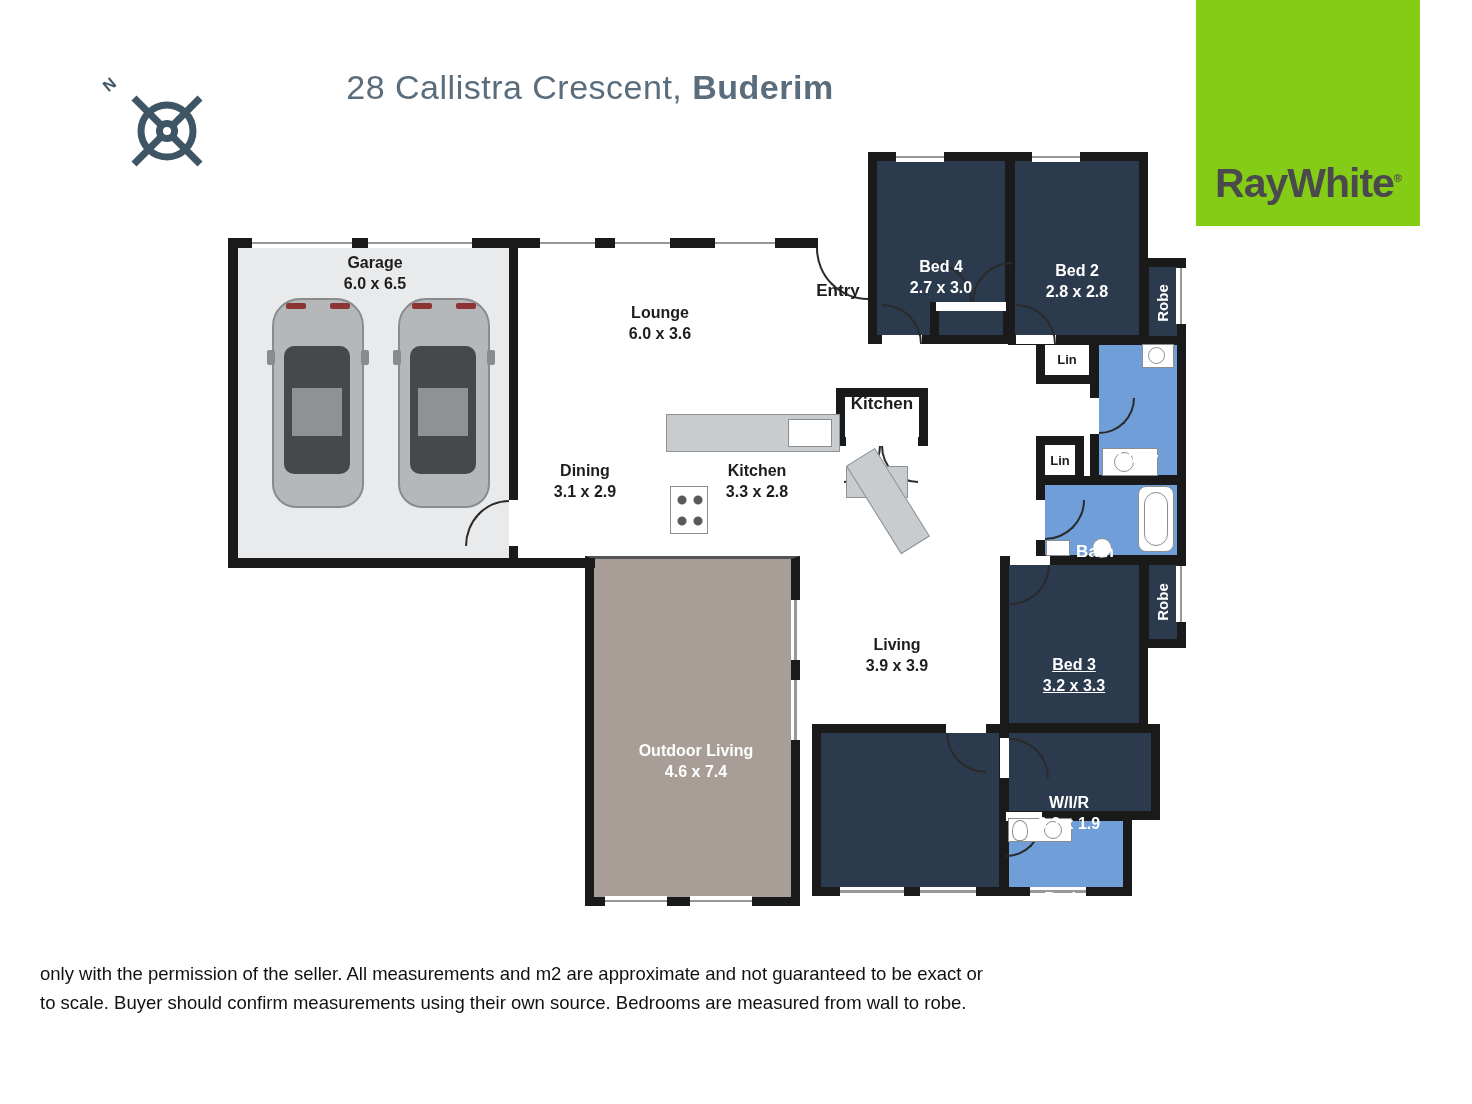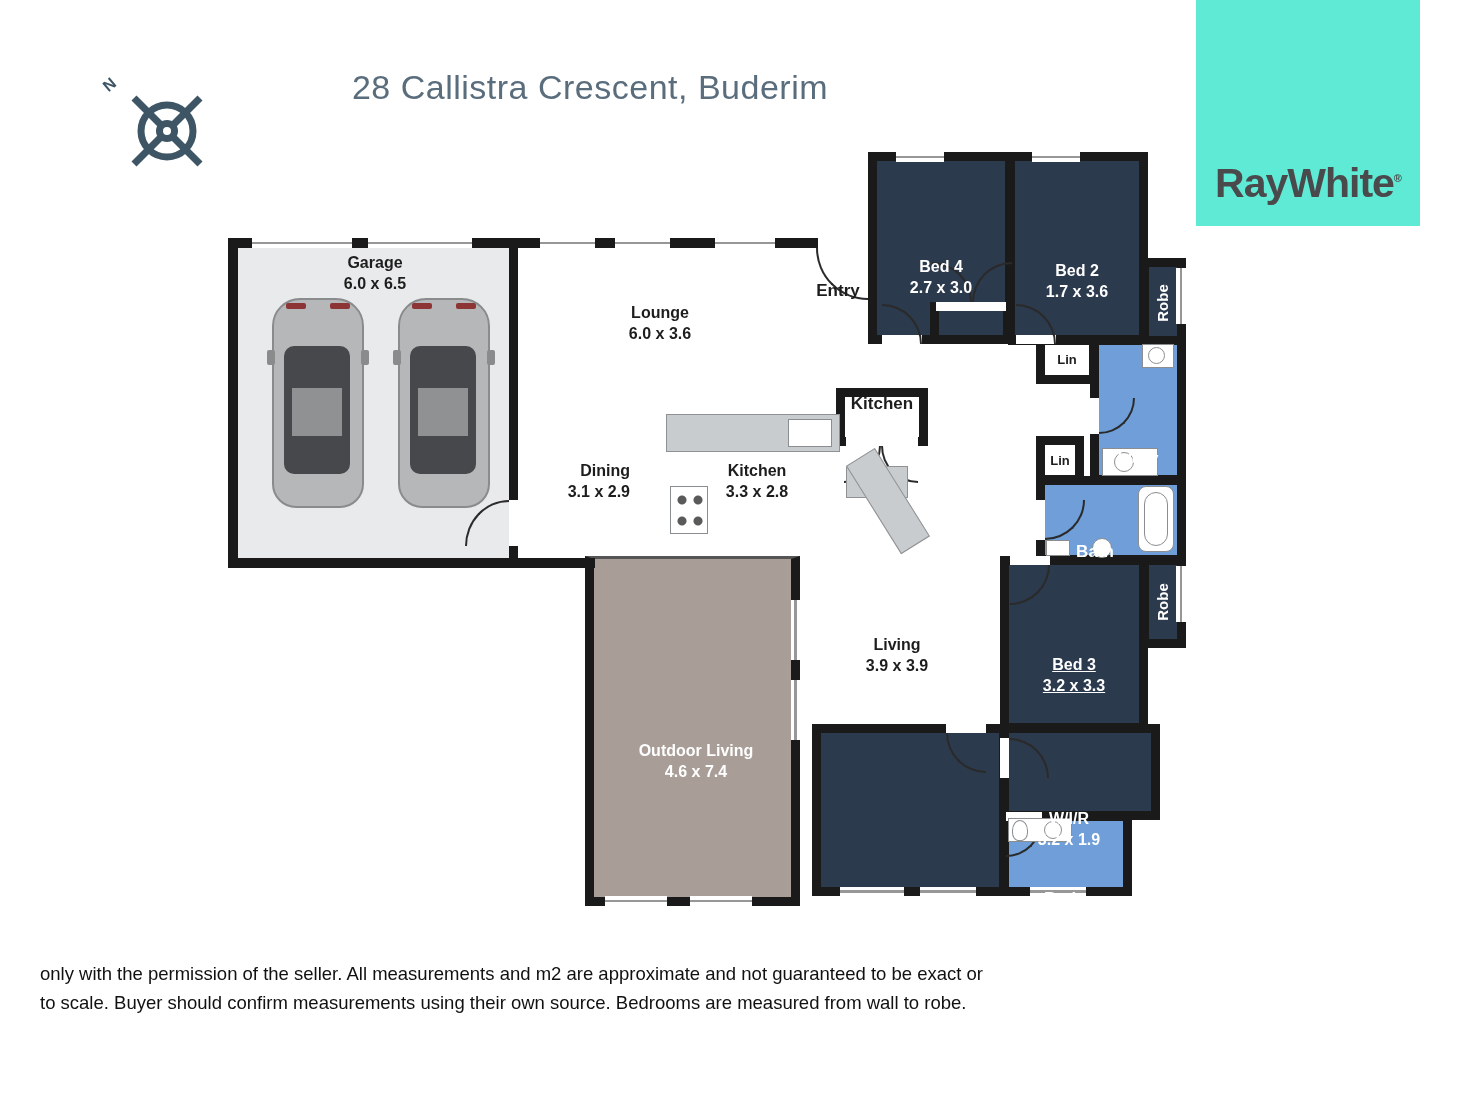--- a/index.html
+++ b/index.html
@@ -1,21 +1,21 @@
 <!DOCTYPE html>
 <html><head>
 <meta charset="utf-8">
 <style>
   html,body{margin:0;padding:0;background:#fff;font-family:"Liberation Sans",sans-serif;}
   .page{position:relative;width:1472px;height:1104px;background:#fff;overflow:hidden;}
 
   
   .title{position:absolute;left:0;top:68px;width:1180px;text-align:center;font-size:34px;color:#5A6D7D;letter-spacing:.5px;}
-  .title .bold{font-weight:normal;}
-  .brand-box{position:absolute;left:1196px;top:0;width:224px;height:226px;background:#5eead4;}
+  .title .bold{font-weight:bold;}
+  .brand-box{position:absolute;left:1196px;top:0;width:224px;height:226px;background:#84cc16;}
   .brand-text{position:absolute;left:0;top:160px;width:100%;text-align:center;font-weight:bold;font-size:41px;color:#4A4A4C;letter-spacing:-1px;}
   .brand-text sup{font-size:11px;}
   .compass{position:absolute;left:122px;top:86px;width:90px;height:90px;}
   .north{position:absolute;left:104px;top:76px;font-weight:bold;font-size:16px;color:#3D5565;transform:rotate(-40deg);}
 
   
   .room{position:absolute;box-sizing:border-box;border:9px solid #1A1A1A;}
   .navy{background:#2C3A4D;}
   .blue{background:#6F9ED8;}
   .ltgray{background:#E8EAEB;}
@@ -206,21 +206,21 @@
   </div>
   <div class="lbl small" style="left:806px;top:280px;width:64px;">
     <div>Entry</div>
   </div>
   <div class="lbl light" style="left:877px;top:216px;width:128px;">
     <div>Bed 4</div>
     <div>2.7 x 3.0</div>
   </div>
   <div class="lbl light" style="left:1015px;top:220px;width:124px;">
     <div>Bed 2</div>
-    <div>1.7 x 3.6</div>
+    <div>2.8 x 2.8</div>
   </div>
   <div class="lbl light small" style="left:930px;top:314px;width:82px;">
     <div>Robe</div>
   </div>
   <div class="v-lbl" style="left:1133px;top:295px;">Robe</div>
   <div class="lbl small" style="left:1036px;top:351px;width:62px;font-size:13px;">
     <div>Lin</div>
   </div>
   <div class="lbl small" style="left:1036px;top:452px;width:48px;font-size:13px;">
     <div>Lin</div>
@@ -229,32 +229,32 @@
     <div>L'dry</div>
   </div>
   <div class="lbl light small" style="left:1045px;top:501px;width:100px;">
     <div>Bath</div>
   </div>
   <div class="lbl light" style="left:1009px;top:614px;width:130px;text-decoration:underline;">
     <div>Bed 3</div>
     <div>3.2 x 3.3</div>
   </div>
   <div class="v-lbl" style="left:1133px;top:594px;">Robe</div>
-  <div class="lbl light" style="left:1009px;top:768px;width:120px;">
+  <div class="lbl light" style="left:1009px;top:752px;width:120px;">
     <div>W/I/R</div>
     <div>3.2 x 1.9</div>
   </div>
   <div class="lbl light small" style="left:1008px;top:848px;width:110px;">
     <div>Bath</div>
   </div>
   <div class="lbl" style="left:832px;top:614px;width:130px;margin-top:20px;">
     <div>Living</div>
     <div>3.9 x 3.9</div>
   </div>
-  <div class="lbl" style="left:500px;top:460px;width:130px;text-align:right;">
+  <div class="lbl" style="left:520px;top:460px;width:130px;">
     <div>Dining</div>
     <div>3.1 x 2.9</div>
   </div>
   <div class="lbl" style="left:692px;top:460px;width:130px;">
     <div>Kitchen</div>
     <div>3.3 x 2.8</div>
   </div>
   <div class="lbl small" style="left:836px;top:393px;width:92px;">
     <div>Kitchen</div>
   </div>

